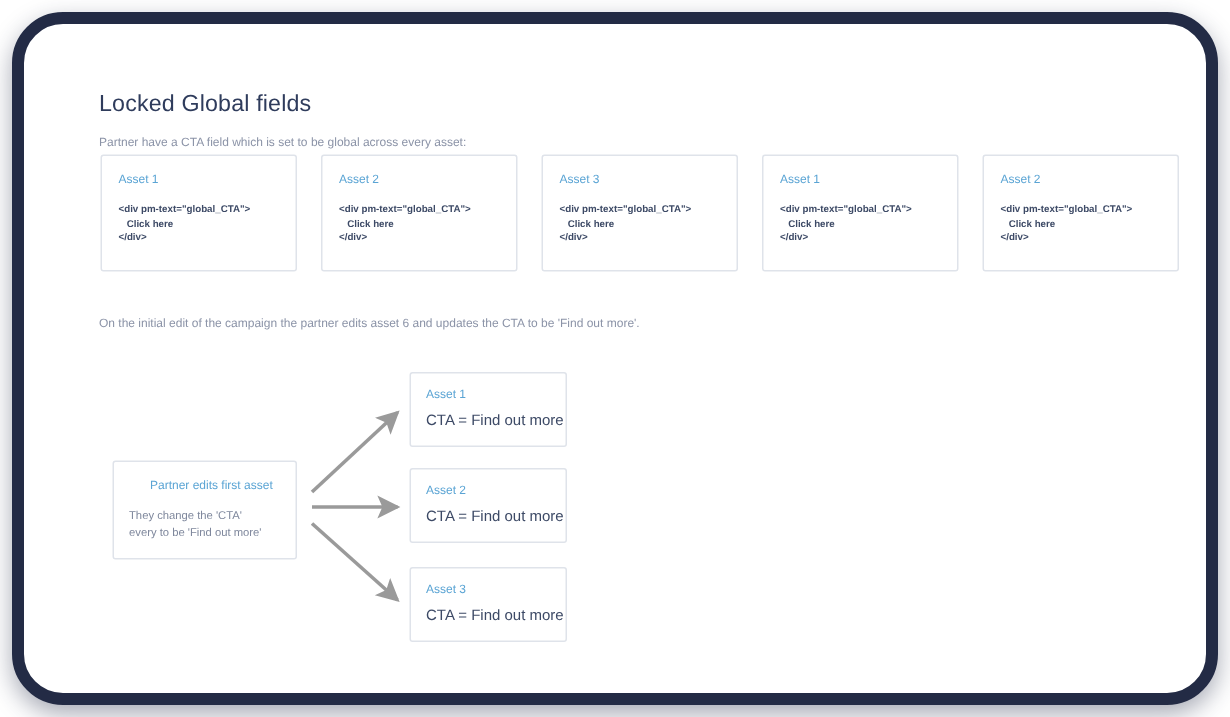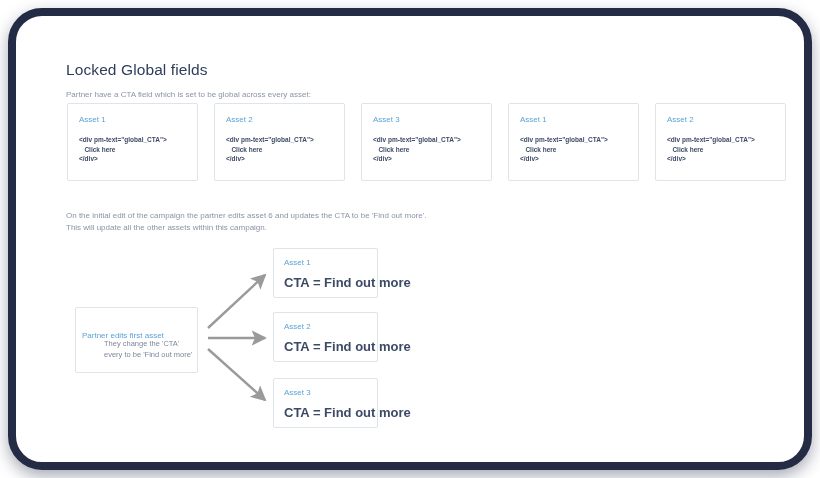--- a/index.html
+++ b/index.html
@@ -108,36 +108,35 @@
     top: 291px;
     width: 123px;
     height: 66px;
     box-sizing: border-box;
     background: #ffffff;
     border: 1px solid #dfe3ea;
     border-radius: 2px;
   }
   .flow-left .fl-title {
     position: absolute;
-    left: 6px;
+    left: 24px;
     top: 11px;
     font-size: 8px;
     color: #5aa4d4;
     white-space: nowrap;
-    margin-top: 12px;
   }
   .flow-left .fl-body {
     position: absolute;
     left: 10px;
     top: 30px;
     font-size: 7.5px;
     color: #7e879c;
     line-height: 11px;
   }
-  .flow-left .fl-body div { white-space: nowrap; margin-left: 18px; }
+  .flow-left .fl-body div { white-space: nowrap; }
 
   .flow-right {
     position: absolute;
     left: 257px;
     width: 105px;
     height: 50px;
     box-sizing: border-box;
     background: #ffffff;
     border: 1px solid #dfe3ea;
     border-radius: 2px;
@@ -147,22 +146,22 @@
     left: 10px;
     top: 9px;
     font-size: 8px;
     color: #5aa4d4;
     white-space: nowrap;
   }
   .flow-right .fr-cta {
     position: absolute;
     left: 10px;
     top: 26px;
-    font-size: 13px;
-    font-weight: bold;
+    font-size: 10px;
+    font-weight: normal;
     color: #3d4a66;
     white-space: nowrap;
   }
   #fr0 { top: 232px; }
   #fr1 { top: 296px; }
   #fr2 { top: 362px; }
 
   #arrows {
     position: absolute;
     left: 0;
@@ -209,21 +208,20 @@
       <div class="card" style="left:588px;">
         <div class="card-title">Asset 2</div>
         <div class="card-code">&lt;div pm-text="global_CTA"&gt;
    Click here
 &lt;/div&gt;</div>
       </div>
     </div>
 
     <div class="mid-note">
       <div>On the initial edit of the campaign the partner edits asset 6 and updates the CTA to be 'Find out more'.</div>
-      <div>This will update all the other assets within this campaign.</div>
     </div>
 
     <svg id="arrows" viewBox="0 0 788 446">
       <defs>
         <marker id="ah" markerWidth="7" markerHeight="7" refX="5.6" refY="3.2" orient="auto" markerUnits="strokeWidth">
           <path d="M0,0 L6.4,3.2 L0,6.4 L1.4,3.2 z" fill="#9a9a9a"></path>
         </marker>
       </defs>
       <line x1="192" y1="312" x2="249" y2="259" stroke="#9a9a9a" stroke-width="2.4" marker-end="url(#ah)"></line>
       <line x1="192" y1="322" x2="249" y2="322" stroke="#9a9a9a" stroke-width="2.4" marker-end="url(#ah)"></line>

